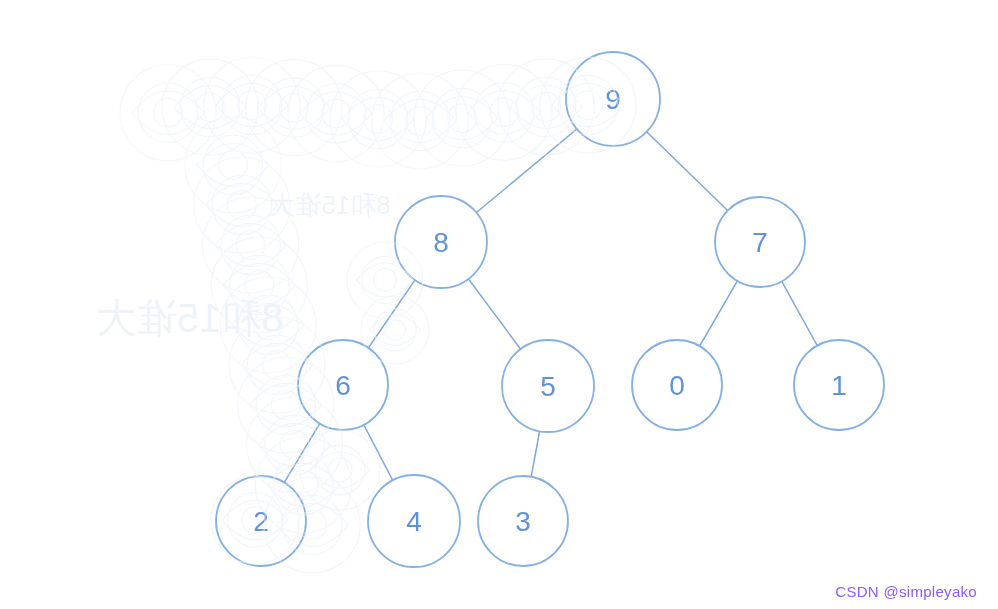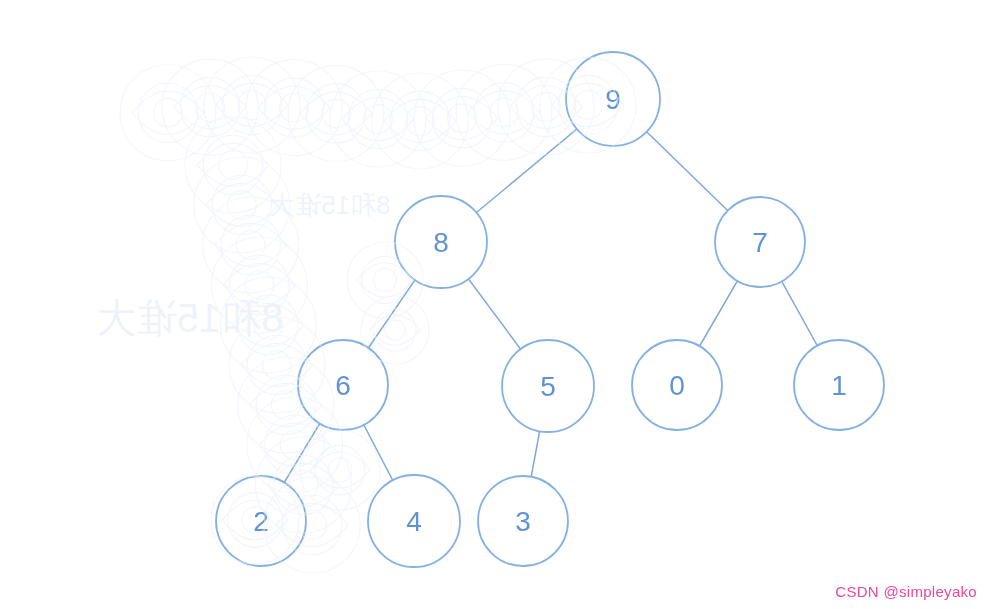--- a/index.html
+++ b/index.html
@@ -23,21 +23,21 @@
   }
   #tree-layer { z-index: 2; }
   #watermark-layer { z-index: 3; }
   .csdn-watermark {
     position: absolute;
     z-index: 4;
     right: 21px;
     top: 583px;
     font-size: 15px;
     letter-spacing: 0.3px;
-    color: #ec4899;
+    color: #8b5cf6;
     font-family: "Liberation Sans", sans-serif;
     user-select: none;
   }
   .node-label {
     font-family: "Liberation Sans", sans-serif;
     font-size: 28px;
   }
   .bg-wm-text {
     font-family: "Liberation Sans", sans-serif;
   }

